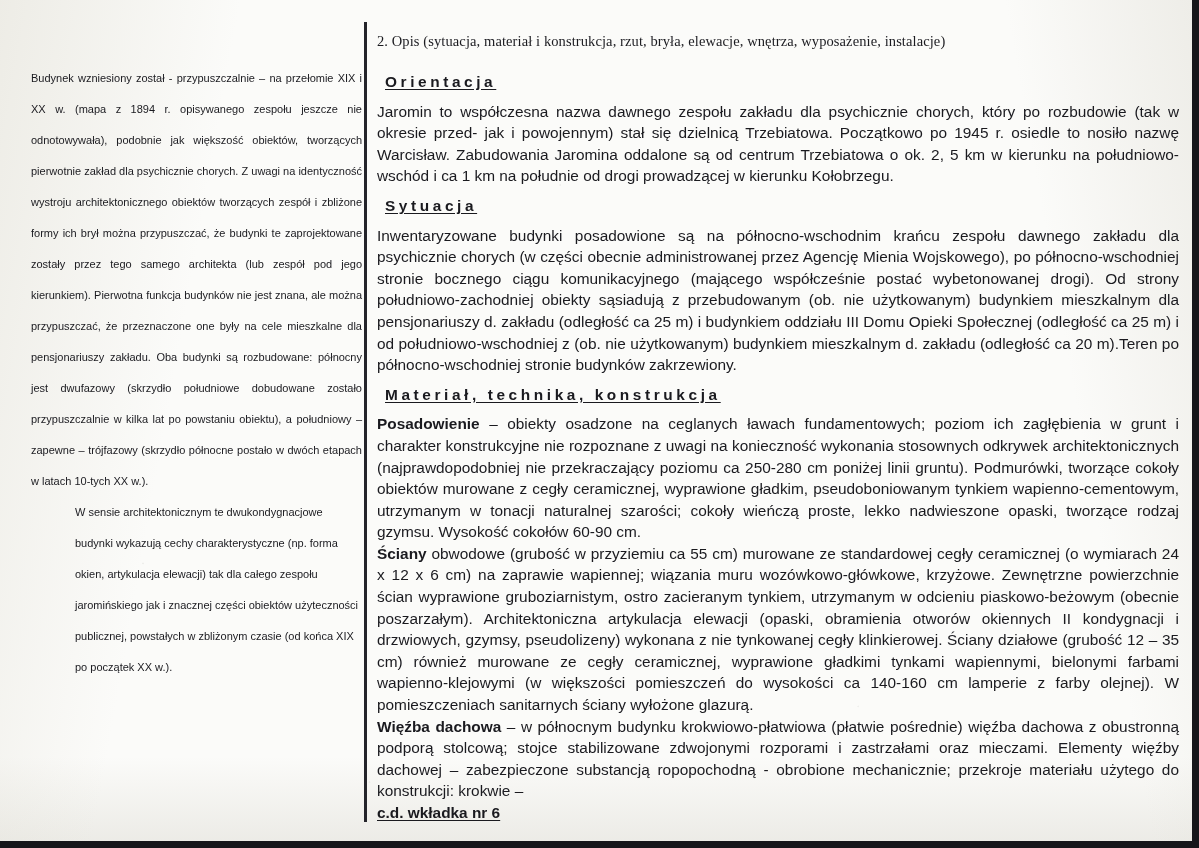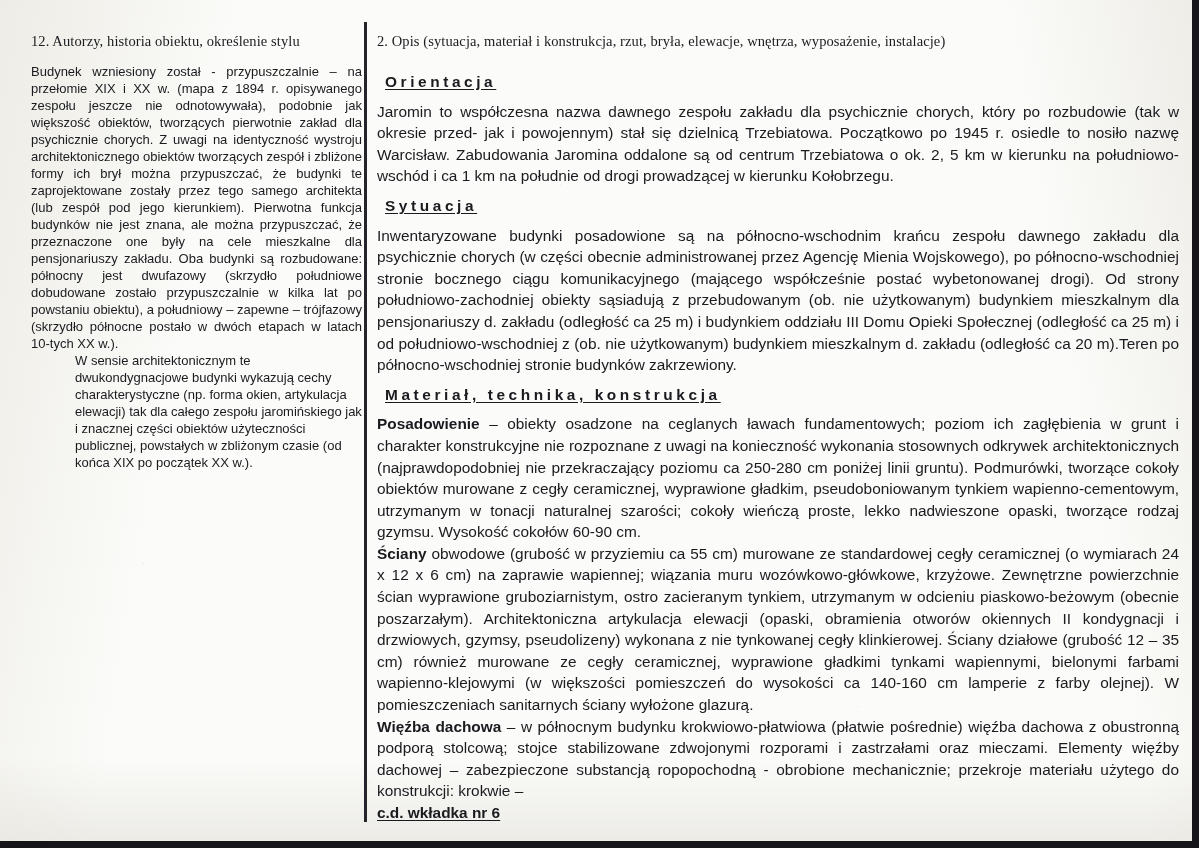--- a/index.html
+++ b/index.html
@@ -61,22 +61,22 @@
     color: #1b1b20;
     white-space: nowrap;
     letter-spacing: 0.1px;
   }
   #caption-left  { left: 31px;  top: 33px; }
   #caption-right { left: 377px; top: 33px; }
 
   
   .col {
     position: absolute;
-    font-size: 13px;
-    line-height: 17px;
+    font-size: 11px;
+    line-height: 31px;
     color: #1a1a1f;
     text-align: justify;
     text-justify: inter-word;
   }
   .col-left {
     left: 31px;
     top: 63px;
     width: 331px;
   }
   .col-right {
@@ -143,21 +143,20 @@
 </head>
 <body>
 
 <div class="scan-page">
   <div class="paper-tone"></div>
 
   <div class="sheet-inner">
 
     <div class="column-rule"></div>
 
-    <div class="field-caption" id="caption-left">12. Autorzy, historia obiektu, określenie stylu</div>
 
     <div class="field-caption" id="caption-right">2. Opis  (sytuacja, materiał  i konstrukcja, rzut,  bryła,  elewacje, wnętrza,  wyposażenie, instalacje)</div>
 
     <div class="col col-left">
       <p class="para">Budynek wzniesiony został - przypuszczalnie – na przełomie XIX i XX w. (mapa z 1894 r. opisywanego zespołu jeszcze nie odnotowywała), podobnie jak większość obiektów, tworzących pierwotnie zakład dla psychicznie chorych. Z uwagi na identyczność wystroju architektonicznego obiektów tworzących zespół i zbliżone formy ich brył można przypuszczać, że budynki te zaprojektowane zostały przez tego samego architekta (lub zespół pod jego kierunkiem). Pierwotna funkcja budynków nie jest znana, ale można przypuszczać, że przeznaczone one były na cele mieszkalne dla pensjonariuszy zakładu. Oba budynki są rozbudowane: północny jest dwufazowy (skrzydło południowe dobudowane zostało przypuszczalnie w kilka lat po powstaniu obiektu), a południowy – zapewne – trójfazowy (skrzydło północne postało w dwóch etapach w latach 10-tych XX w.).</p>
       <p class="para last-nojustify">W sensie architektonicznym te dwukondygnacjowe budynki wykazują cechy charakterystyczne (np. forma okien, artykulacja elewacji) tak dla całego zespołu jaromińskiego jak i znacznej części obiektów użyteczności publicznej, powstałych w zbliżonym czasie (od końca XIX po początek XX w.).</p>
     </div>
 
     <div class="col col-right">
 

